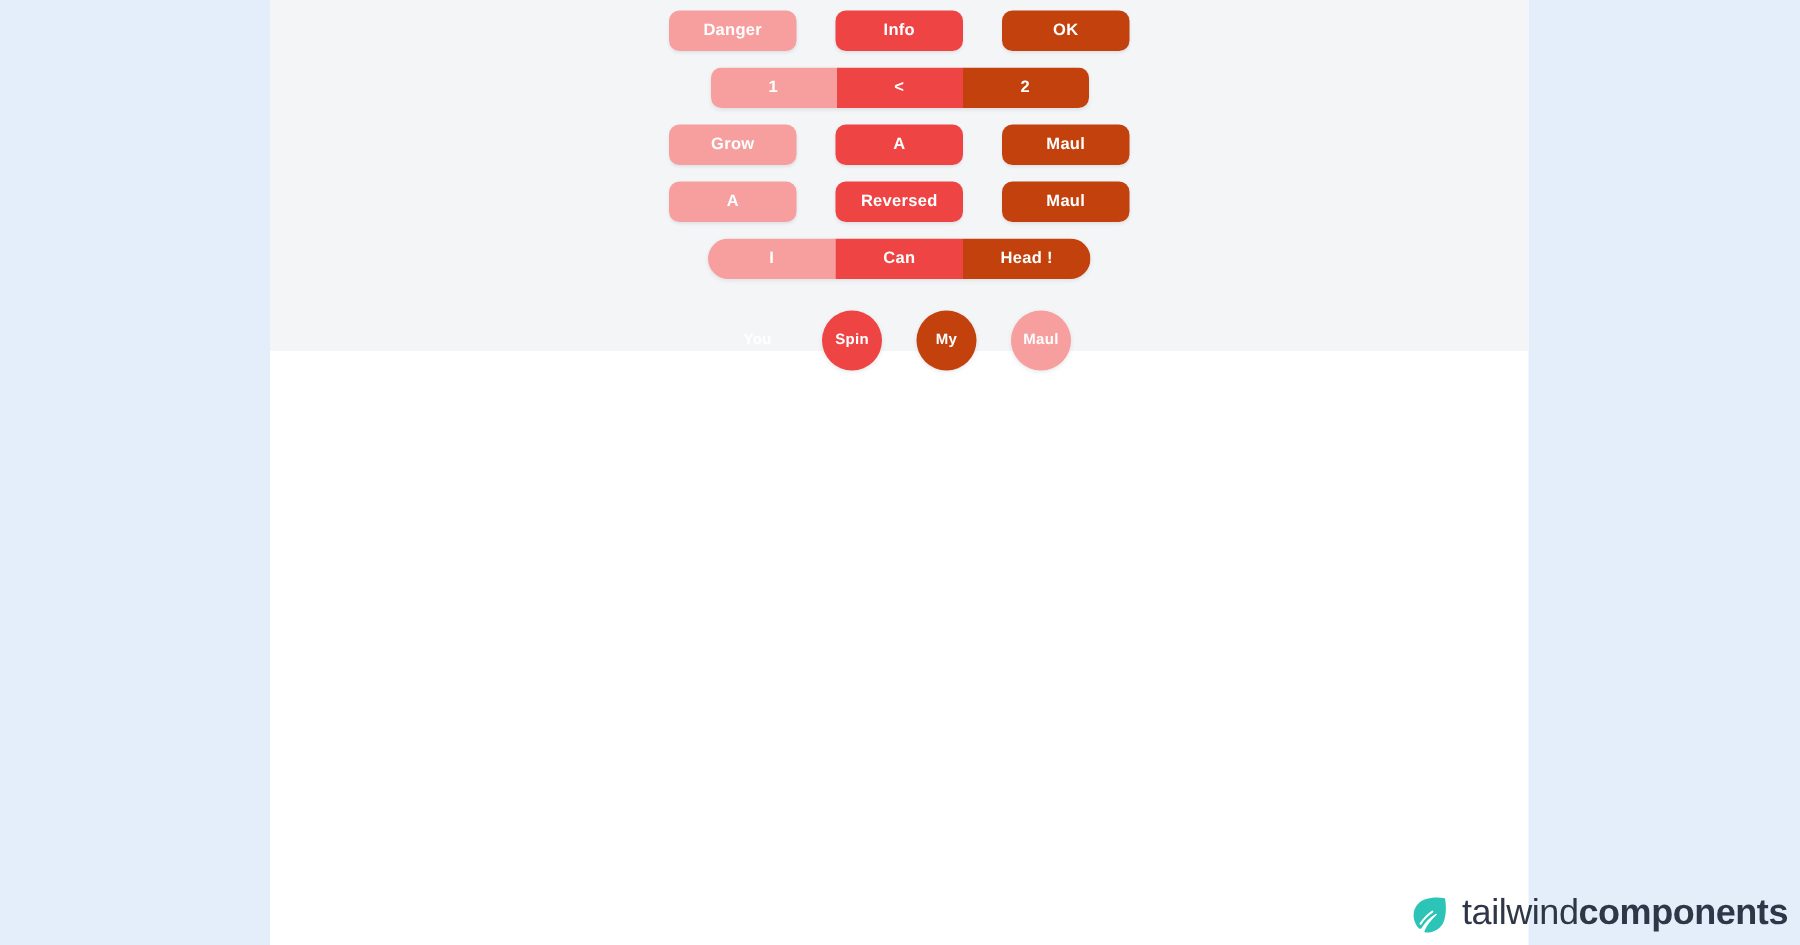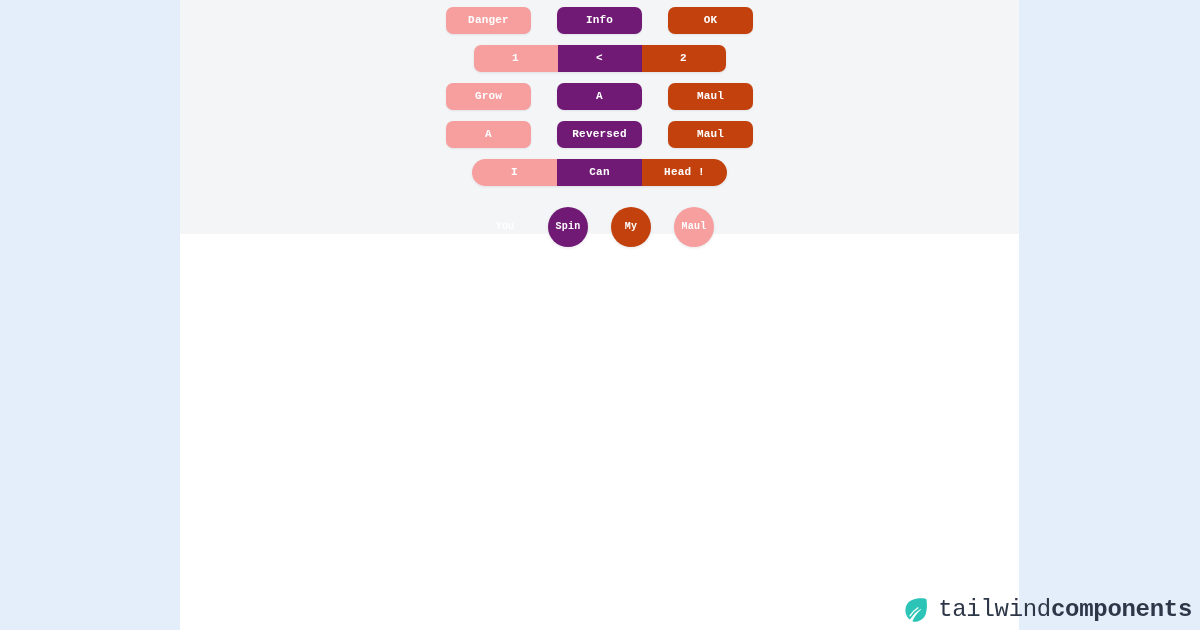--- a/index.html
+++ b/index.html
@@ -53,35 +53,35 @@
 
   .btn-row.spaced   { gap: 26px;  margin-bottom: 11px; }
   .btn-row.joined   { gap: 0;     margin-bottom: 11px; }
   .btn-row.circles  { gap: 23px;  margin-top: 10px; }
 
   
   .btn {
     border: none;
     outline: none;
     color: #ffffff;
-    font-family: Liberation Mono, monospace;
+    font-family: Liberation Sans, sans-serif;
     font-size: 11px;
     font-weight: bold;
     letter-spacing: 0.2px;
     text-align: center;
     line-height: 1;
     display: flex;
     align-items: center;
     justify-content: center;
     cursor: pointer;
     user-select: none;
   }
 
   .btn.red   { background: #f79e9e; }
-  .btn.blue  { background: #701a75; }
+  .btn.blue  { background: #ef4444; }
   .btn.green { background: #c2410c; }
   .btn.ghost { background: transparent; color: #ffffff; }
 
   
   .btn.sep {
     width: 85px;
     height: 27px;
     border-radius: 7px;
     box-shadow: 0 1px 2px rgba(60,72,88,0.10);
   }
@@ -116,21 +116,21 @@
   #watermark {
     position: absolute;
     right: 8px;
     bottom: 7px;
     display: flex;
     align-items: center;
     gap: 9px;
   }
   #watermark-leaf { width: 27px; height: 27px; display: block; }
   #watermark-text {
-    font-family: Liberation Mono, monospace;
+    font-family: Liberation Sans, sans-serif;
     font-size: 24px;
     color: #2d3748;
     letter-spacing: -0.3px;
     white-space: nowrap;
   }
   #watermark-text .light { font-weight: 400; }
   #watermark-text .bold  { font-weight: bold; }
 </style>
 </head>
 <body>

